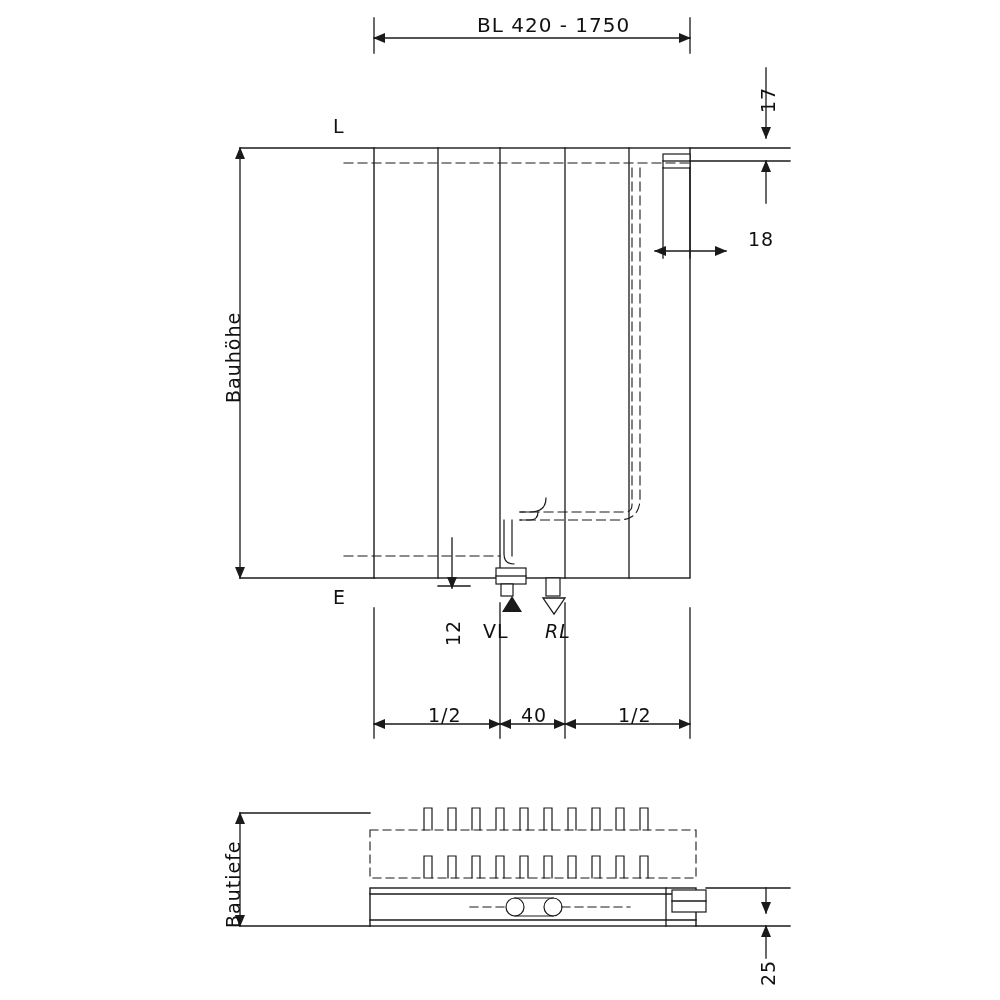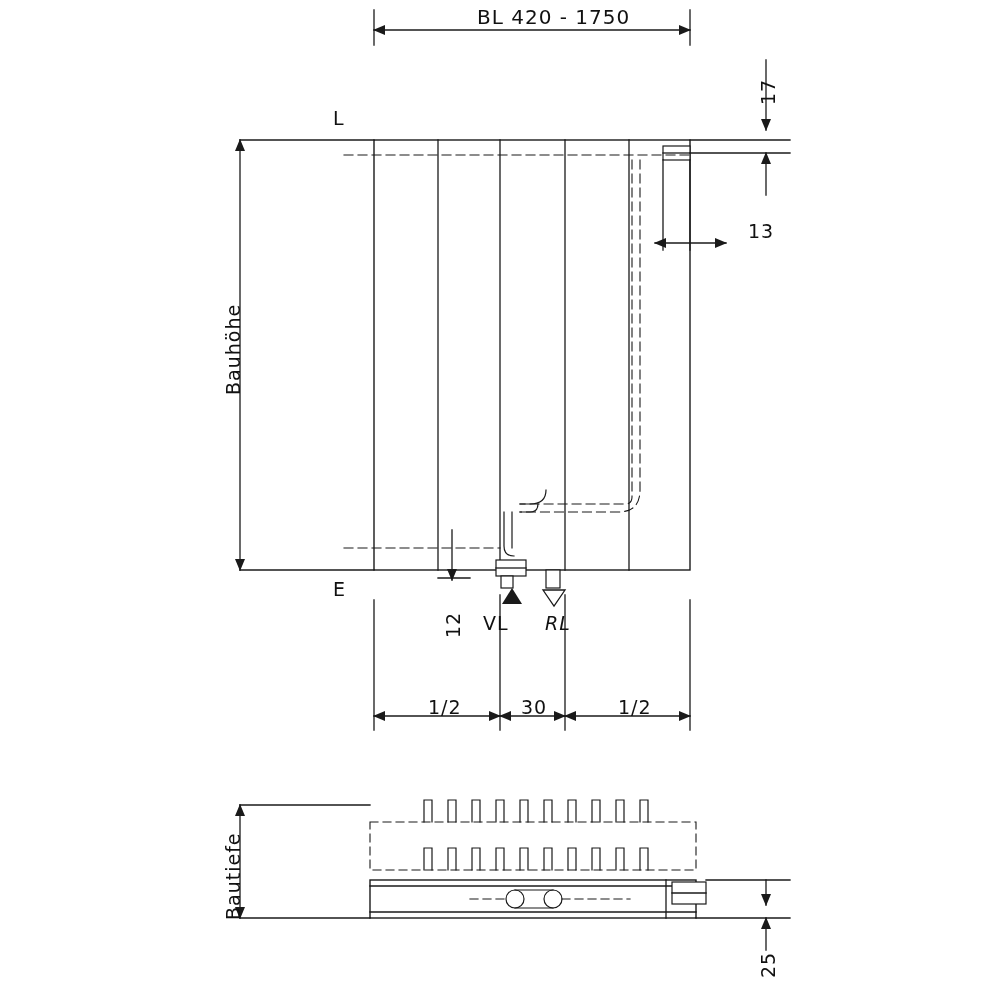--- a/index.html
+++ b/index.html
@@ -11,20 +11,21 @@
     width: 1000px;
     height: 1000px;
     font-family: "DejaVu Sans", sans-serif;
     color: #1a1a1a;
     overflow: hidden;
   }
   #stage {
     position: relative;
     width: 1000px;
     height: 756px;
+    margin-top: 8px;
   }
   svg.drawing {
     position: absolute;
     left: 0;
     top: 0;
     width: 1000px;
     height: 1000px;
   }
   .lbl {
     position: absolute;
@@ -210,27 +211,27 @@
   <div class="lbl rot" style="left:222px; top:395px;">Bauhöhe</div>
 
   <div class="lbl rot" style="left:222px; top:920px;">Bautiefe</div>
 
   <div class="lbl" style="left:333px; top:107px;">L</div>
 
   <div class="lbl" style="left:333px; top:578px;">E</div>
 
   <div class="lbl rot" style="left:757px; top:105px;">17</div>
 
-  <div class="lbl" style="left:748px; top:220px;">13</div>
+  <div class="lbl" style="left:748px; top:220px;">18</div>
 
   <div class="lbl rot" style="left:442px; top:638px;">12</div>
 
   <div class="lbl" style="left:428px; top:696px;">1/2</div>
 
-  <div class="lbl" style="left:521px; top:696px;">30</div>
+  <div class="lbl" style="left:521px; top:696px;">40</div>
 
   <div class="lbl" style="left:618px; top:696px;">1/2</div>
 
   <div class="lbl" style="left:483px; top:612px;">VL</div>
 
   <div class="lbl" style="left:545px; top:612px;font-style:italic;">RL</div>
 
   <div class="lbl rot" style="left:757px; top:978px;">25</div>
 
 </div>

